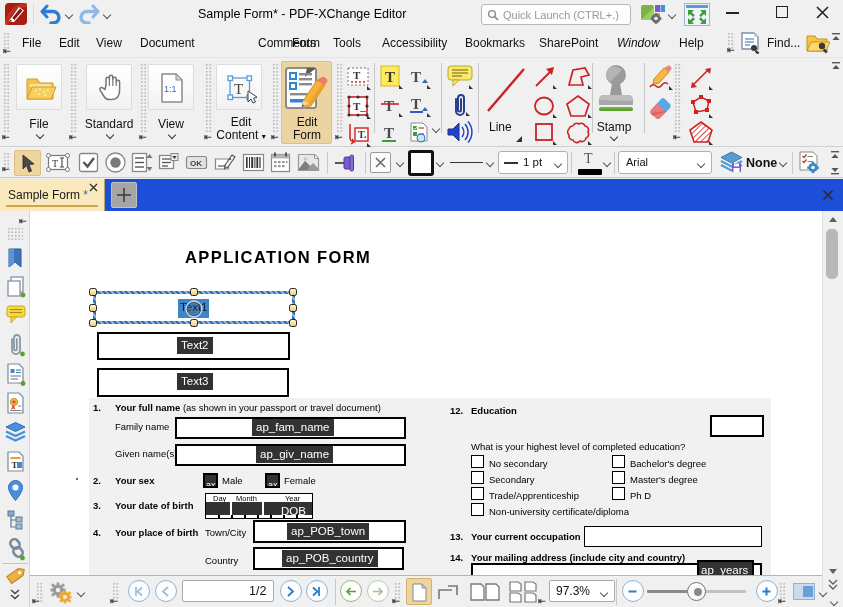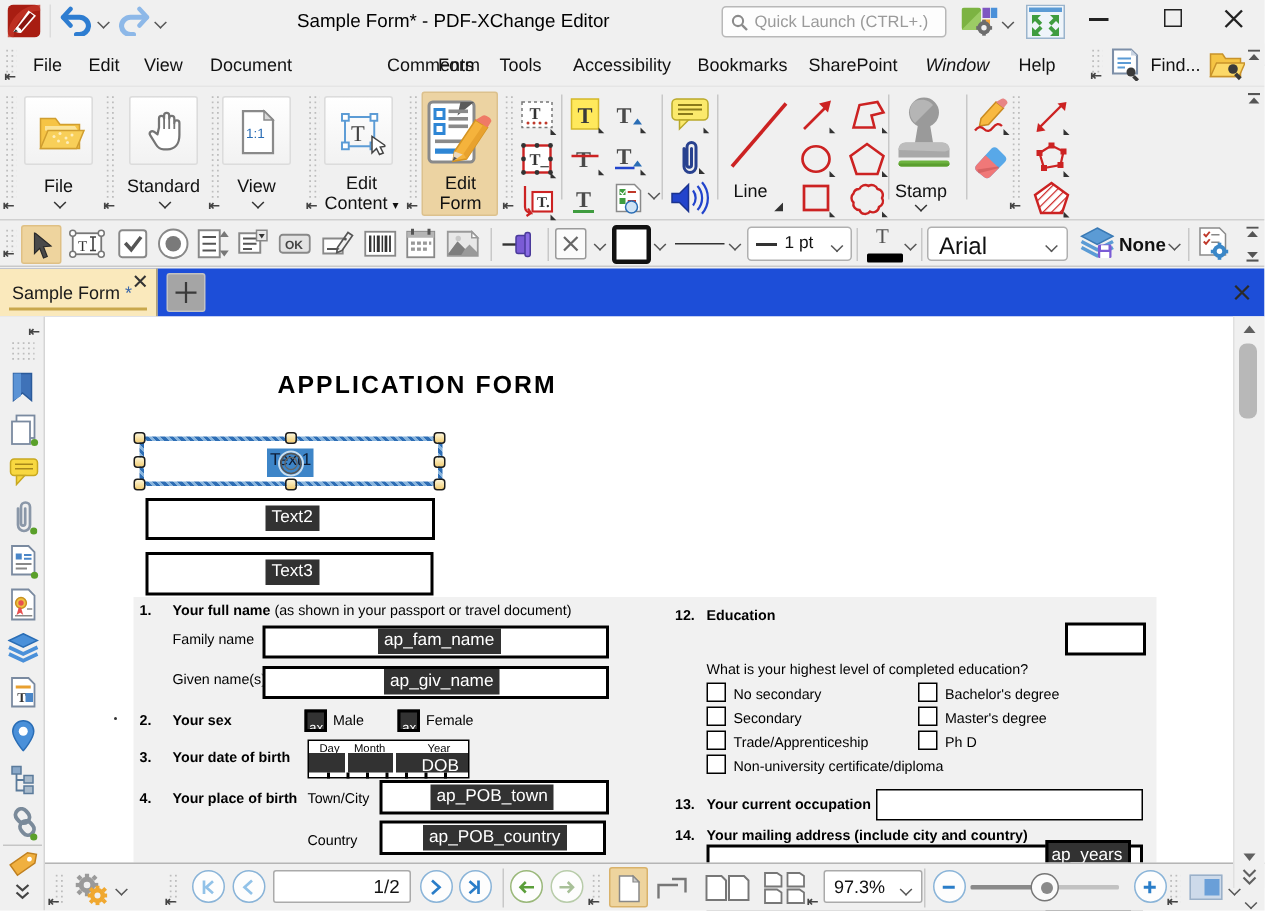--- a/index.html
+++ b/index.html
@@ -543,21 +543,21 @@
   <div class="sep" style="left:571px;top:4px;height:22px;"></div>
 
   <div class="abs" style="left:578px;top:2px;width:26px;height:26px;">
     <div class="abs" style="left:6px;top:1px;font-size:14px;font-family:'Liberation Serif';color:#555;">T</div>
     <div class="abs" style="left:0px;top:19px;width:24px;height:6px;background:#000;border-radius:1px;"></div>
   </div>
   <div class="caret" style="left:604px;top:10px;"></div>
   <div class="sep" style="left:614px;top:4px;height:22px;"></div>
 
   <div class="abs" style="left:618px;top:3px;width:94px;height:23px;background:#fff;border:1px solid #b0b0b0;border-radius:3px;">
-    <div class="abs" style="left:7px;top:4px;font-size:16px;color:#111;">Arial</div>
+    <div class="abs" style="left:7px;top:4px;font-size:11px;color:#111;">Arial</div>
     <div class="caret" style="left:79px;top:7px;"></div>
   </div>
 
   <svg class="abs" style="left:720px;top:3px;" width="23" height="23" viewBox="0 0 23 23">
     <path d="M11.5 1 L22 6.5 L11.5 12 L1 6.5 Z" fill="#5b9bd5" stroke="#3a7ab5"></path>
     <path d="M1 10 L11.5 15.5 L22 10" fill="none" stroke="#5b9bd5" stroke-width="2.4"></path>
     <path d="M1 14 L11.5 19.5 L22 14" fill="none" stroke="#5b9bd5" stroke-width="2.4"></path>
     <rect x="12" y="12" width="9" height="9" rx="1" fill="#7a5bd5"></rect>
     <rect x="14" y="12.5" width="5" height="3" fill="#fff"></rect>
     <rect x="13.5" y="17" width="6" height="4" fill="#fff"></rect>

